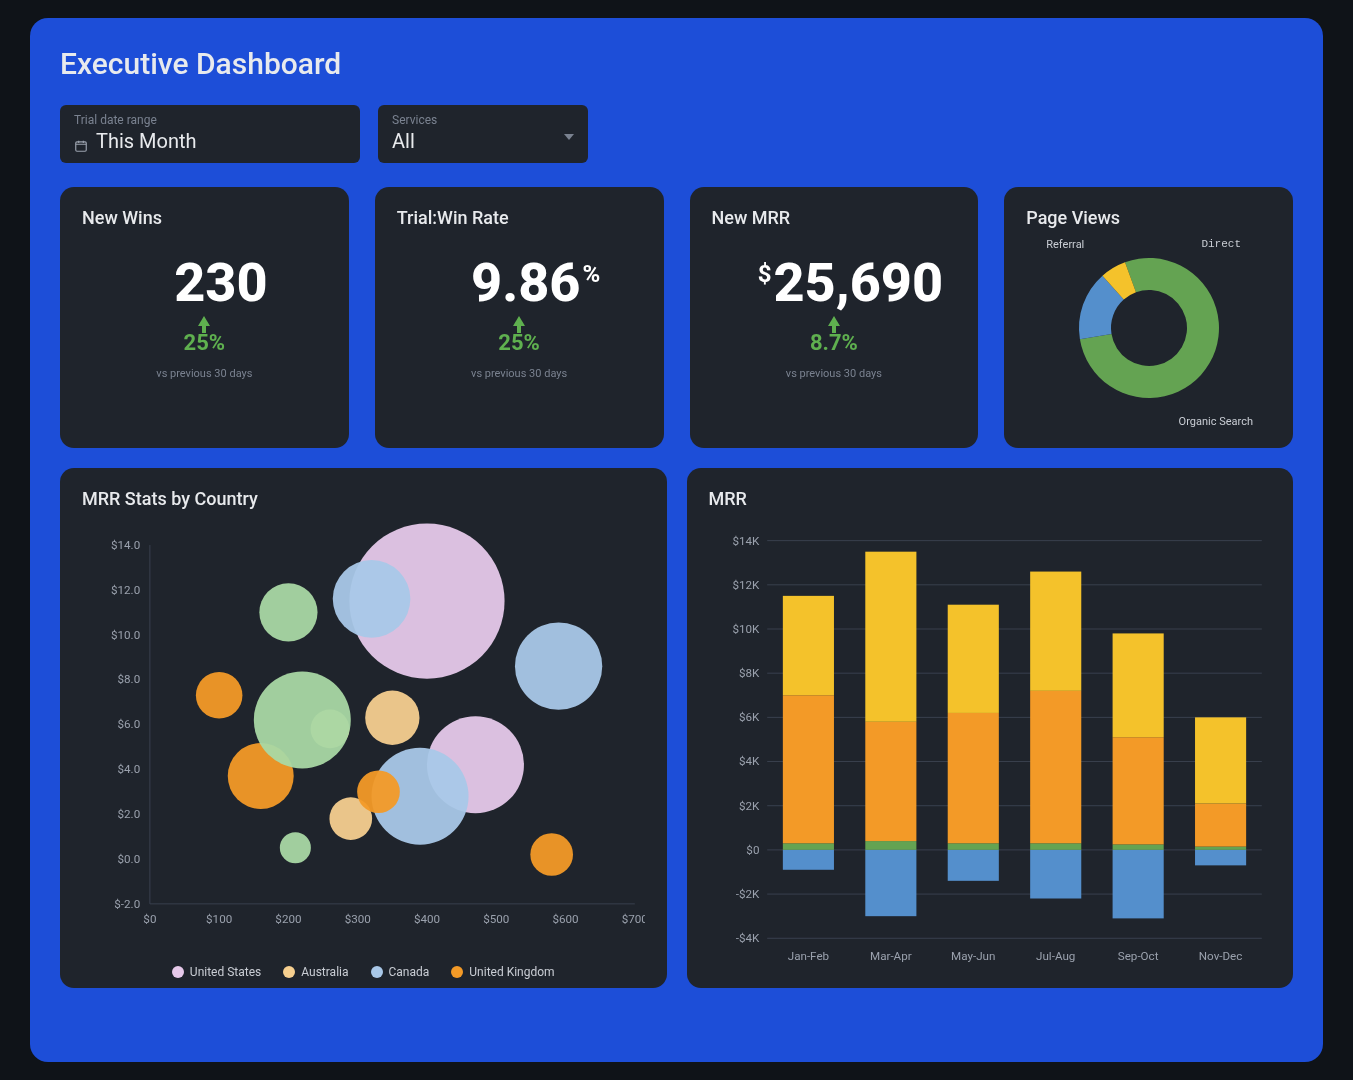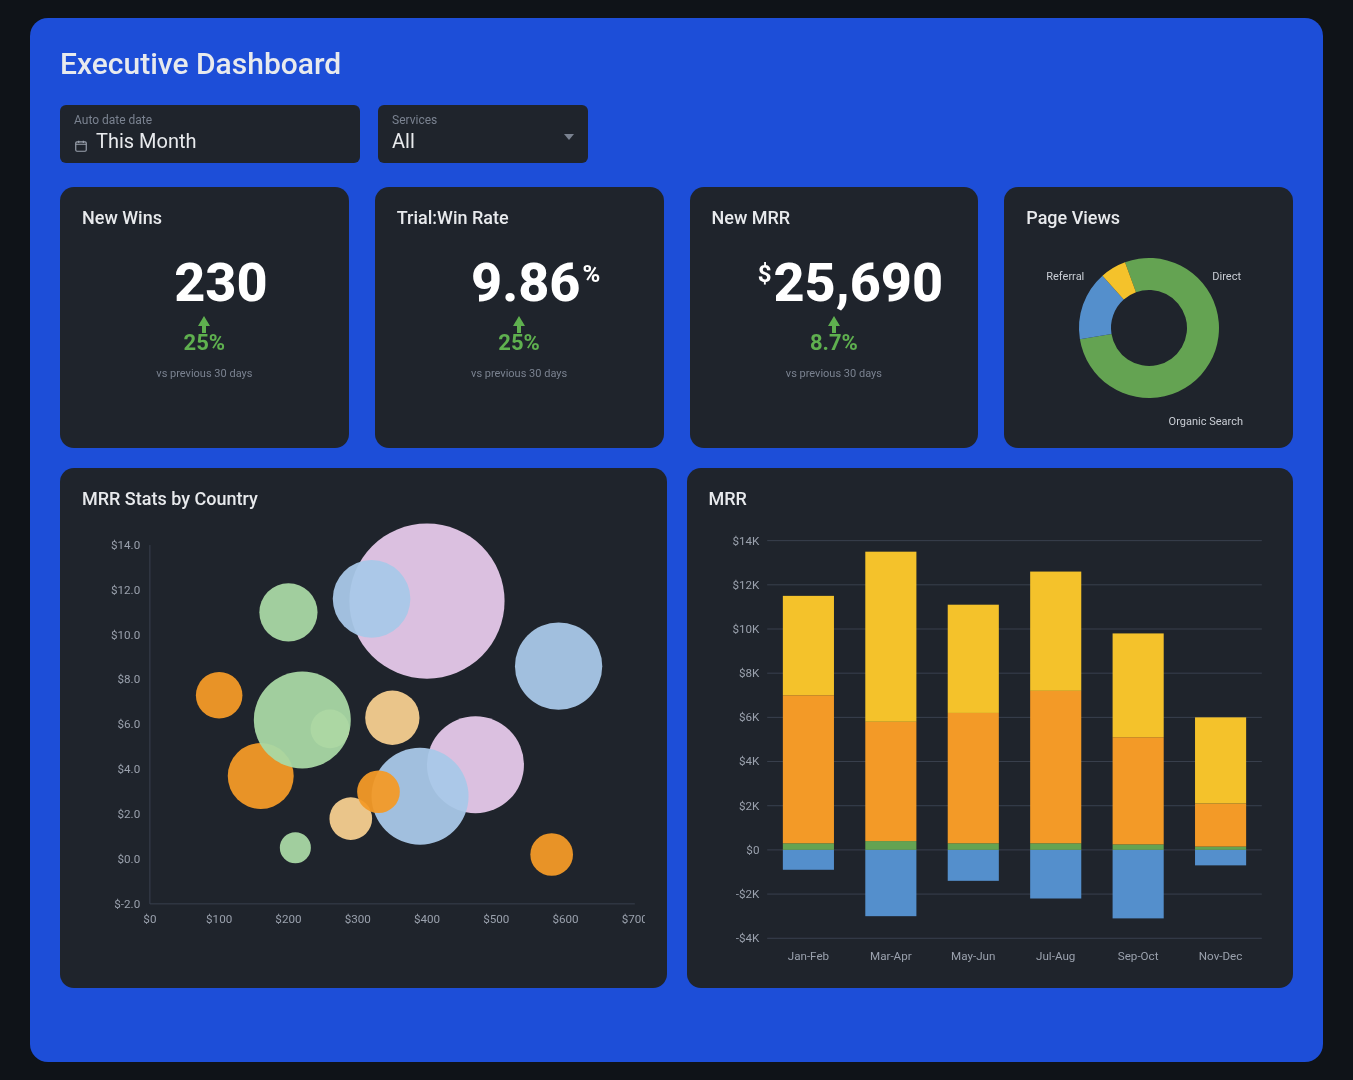--- a/index.html
+++ b/index.html
@@ -127,21 +127,20 @@
     width:4px; height:8px; background:#5fb04f;
   }
 
   .donut-wrap { position: relative; height: 190px; }
   .donut-wrap svg { display: block; margin: 0 auto; }
   .donut-label {
     position: absolute;
     font-size: 11px;
     color: #c9cdd4;
     white-space: nowrap;
-    margin-top: 32px;
   }
 
   .charts-row {
     display: grid;
     grid-template-columns: 1fr 1fr;
     gap: 20px;
   }
   .chart-card { height: 520px; }
   .chart-body { position: relative; width: 100%; height: 440px; }
   .chart-body svg { width: 100%; height: 100%; }
@@ -153,21 +152,21 @@
   .legend-dot { width: 12px; height: 12px; border-radius: 50%; }
 </style>
 </head>
 <body>
 
 <div class="dashboard">
   <h1 class="dash-title">Executive Dashboard</h1>
 
   <div class="filters">
     <div class="filter">
-      <div class="filter-label">Auto date date</div>
+      <div class="filter-label">Trial date range</div>
       <div class="filter-value">
         <span class="cal-icon">
           <svg viewBox="0 0 24 24" fill="none" stroke="#9aa1ad" stroke-width="2">
             <rect x="3" y="5" width="18" height="16" rx="2"></rect>
               <path d="M3 9h18M8 3v4M16 3v4"></path>
           </svg>
         </span>
         <span>This Month</span>
       </div>
     </div>
@@ -225,22 +224,22 @@
 
     <div class="card">
       <div class="card-title">Page Views</div>
       <div class="donut-wrap">
         <svg id="donut-svg" width="190" height="170" viewBox="0 0 190 170">
             <path d="M70.9971534781184,24.24391010068348 A70,70 0 1 1 25.910946299062317,101.25622755229074 L57.49451370520526,96.11052352838641 A38,38 0 1 0 81.96988331669284,54.3038369117996 Z" fill="#64a352"></path>
             <path d="M25.910946299062317,101.25622755229074 A70,70 0 0 1 48.47628652909051,37.697570946688195 L69.74426983007771,61.60725279963073 A38,38 0 0 0 57.49451370520526,96.11052352838641 Z" fill="#548fcc"></path>
             <path d="M48.47628652909051,37.697570946688195 A70,70 0 0 1 70.99715347811836,24.243910100683493 L81.96988331669283,54.303836911799614 A38,38 0 0 0 69.74426983007771,61.60725279963073 Z" fill="#f4c22b"></path>
           </svg>
         <div class="donut-label" style="left:20px; top:0px;">Referral</div>
-        <div class="donut-label" style="right:30px; top:0px;">Direct</div>
-        <div class="donut-label" style="right:28px; bottom:0px;text-align:center;">Organic Search</div>
+        <div class="donut-label" style="right:30px; top:0px;font-family:Liberation Mono, monospace;">Direct</div>
+        <div class="donut-label" style="right:18px; bottom:0px;text-align:center;">Organic Search</div>
       </div>
     </div>
   </div>
 
   <div class="charts-row">
     <div class="card chart-card">
       <div class="card-title">MRR Stats by Country</div>
       <div class="chart-body">
         <svg id="bubble-svg" viewBox="0 0 580 420">
             <line x1="70" y1="10" x2="70" y2="380" class="grid-line"></line>
@@ -272,20 +271,38 @@
             <circle cx="491.42857142857144" cy="134.875" r="45" fill="#a9c8e8" fill-opacity="0.95"></circle>
             <circle cx="141.42857142857144" cy="164.93749999999997" r="24" fill="#f39a27" fill-opacity="0.95"></circle>
             <circle cx="184.28571428571428" cy="248.1875" r="34" fill="#f39a27" fill-opacity="0.95"></circle>
             <circle cx="305.7142857142857" cy="264.375" r="22" fill="#f39a27" fill-opacity="0.95"></circle>
             <circle cx="484.28571428571433" cy="329.125" r="22" fill="#f39a27" fill-opacity="0.95"></circle>
             <circle cx="212.85714285714286" cy="79.375" r="30" fill="#a9d8a4" fill-opacity="0.95"></circle>
             <circle cx="227.14285714285714" cy="190.37500000000003" r="50" fill="#a9d8a4" fill-opacity="0.95"></circle>
             <circle cx="220" cy="322.1875" r="16" fill="#a9d8a4" fill-opacity="0.95"></circle>
           </svg>
       </div>
+      <div class="legend" id="bubble-legend">
+          <div class="legend-item">
+            <span class="legend-dot" style="background: rgb(230, 201, 234);"></span>
+            <span>United States</span>
+          </div>
+          <div class="legend-item">
+            <span class="legend-dot" style="background: rgb(246, 207, 143);"></span>
+            <span>Australia</span>
+          </div>
+          <div class="legend-item">
+            <span class="legend-dot" style="background: rgb(169, 200, 232);"></span>
+            <span>Canada</span>
+          </div>
+          <div class="legend-item">
+            <span class="legend-dot" style="background: rgb(243, 154, 39);"></span>
+            <span>United Kingdom</span>
+          </div>
+        </div>
     </div>
 
     <div class="card chart-card">
       <div class="card-title">MRR</div>
       <div class="chart-body" style="height:470px">
         <svg id="bar-svg" viewBox="0 0 580 460">
             <line x1="60" y1="420" x2="570" y2="420" class="grid-line"></line>
             <text x="52" y="424" text-anchor="end" class="axis-text">-$4K</text>
             <line x1="60" y1="374.44444444444446" x2="570" y2="374.44444444444446" class="grid-line"></line>
             <text x="52" y="378.44444444444446" text-anchor="end" class="axis-text">-$2K</text>

